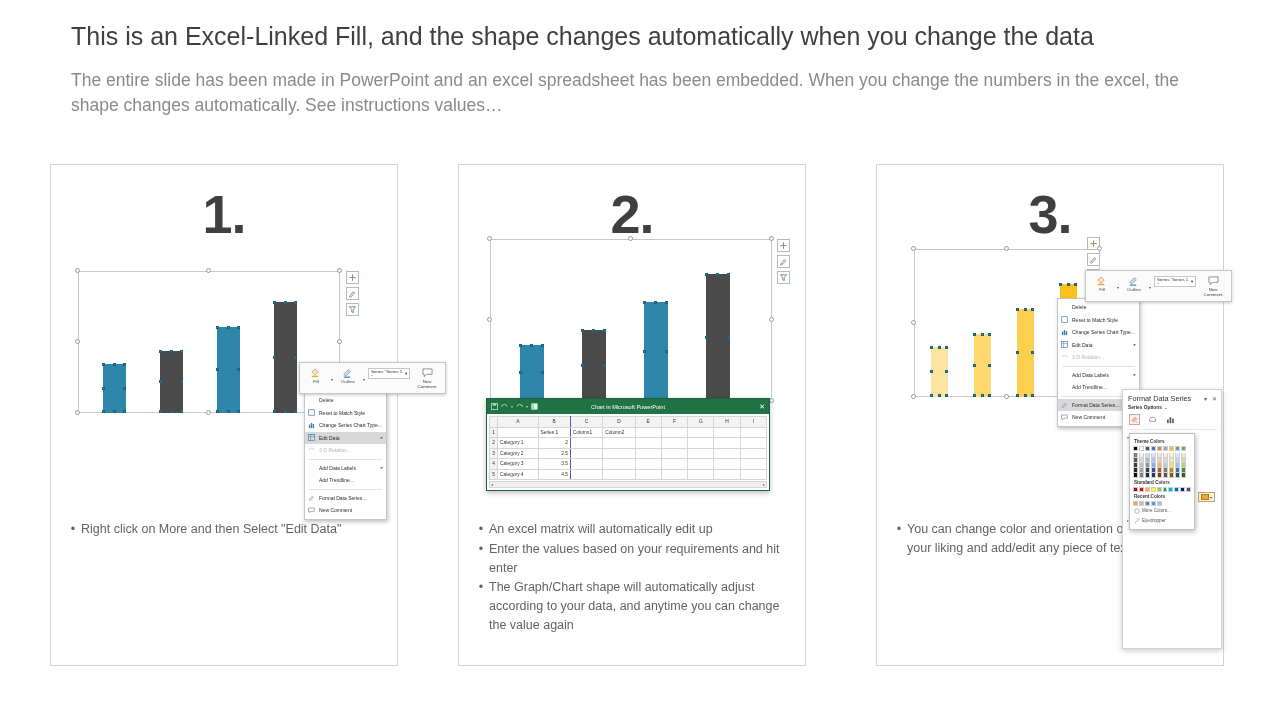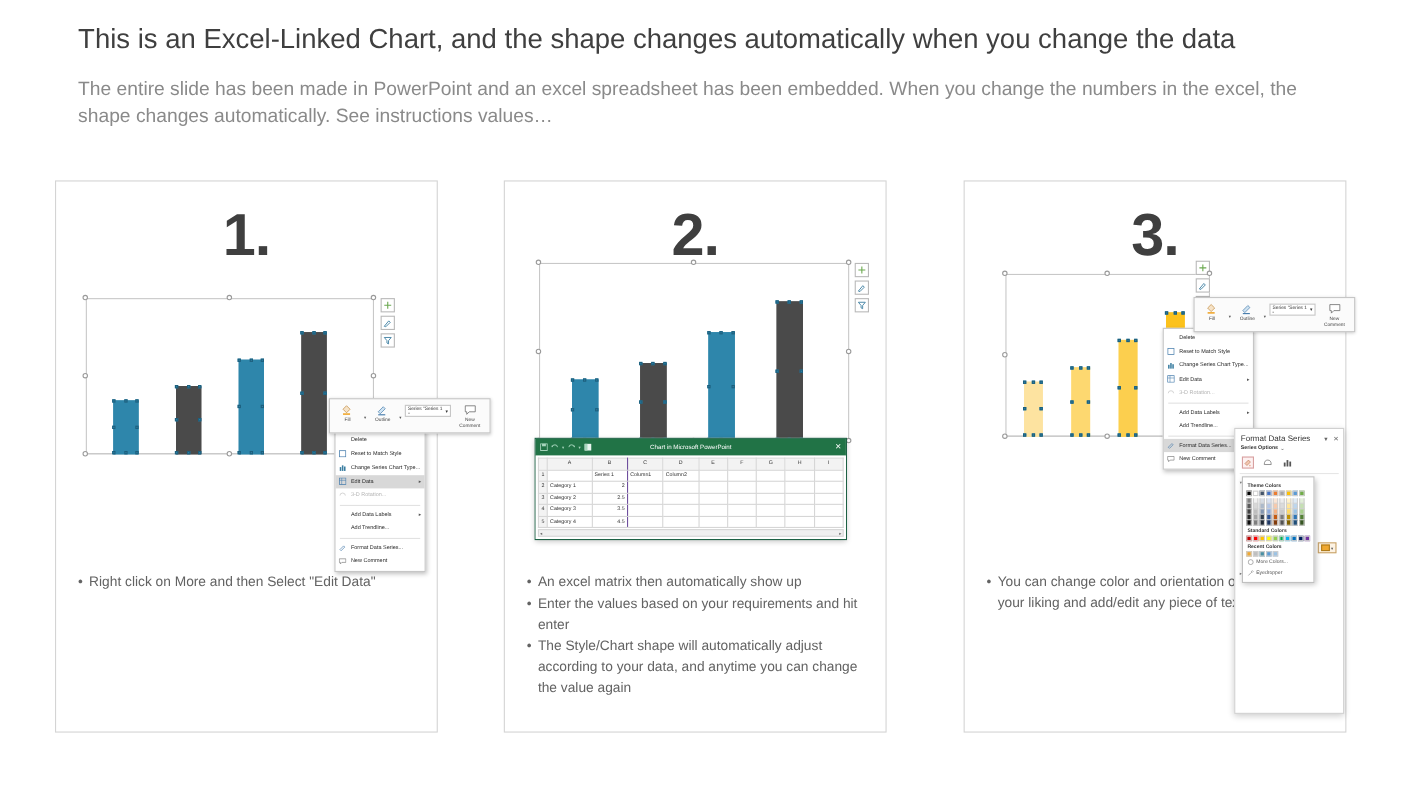--- a/index.html
+++ b/index.html
@@ -172,21 +172,21 @@
 
   
   .bullets{ position:absolute; left:14px; right:10px; }
   .blt{ display:flex; font-size:12.5px; color:#636363; line-height:1.5; margin-bottom:1px;}
   .blt .dot{ flex:0 0 16px; text-align:center; }
   .blt .txt{ flex:1; }
 </style>
 </head>
 <body>
 
-<div class="slide-title">This is an Excel-Linked Chart, and the shape changes automatically when you change the data</div>
+<div class="slide-title">This is an Excel-Linked Fill, and the shape changes automatically when you change the data</div>
 <div class="slide-subtitle">The entire slide has been made in PowerPoint and an excel spreadsheet has been embedded. When you change the numbers in the excel, the shape changes automatically. See instructions values…</div>
 
 <div class="panel" id="panel1">
   <div class="step-num">1.</div>
 
   <div class="chart-frame" id="p1-chart" style="left:27px; top:106px; width:262px; height:142px;">
     <div class="sel-border"></div>
     <div class="plot">
       <div class="axis-line"></div>
     <div class="bar" style="left: 25px; width: 23px; height: 49px; background: rgb(46, 134, 171); border: 1px solid rgb(46, 134, 171);">
@@ -572,29 +572,29 @@
       <div class="xl-scroll">
         <span class="xl-sbtn">◂</span>
         <span class="xl-sbtn">▸</span>
       </div>
     </div>
   </div>
 
   <div class="bullets" style="top:355px;">
       <div class="blt">
         <span class="dot">•</span>
-                   <span class="txt">An excel matrix then automatically show up</span>
+                   <span class="txt">An excel matrix will automatically edit up</span>
       </div>
       <div class="blt">
         <span class="dot">•</span>
                    <span class="txt">Enter the values based on your requirements and hit enter</span>
       </div>
       <div class="blt">
         <span class="dot">•</span>
-                   <span class="txt">The Style/Chart shape will automatically adjust according to your data, and anytime you can change the value again</span>
+                   <span class="txt">The Graph/Chart shape will automatically adjust according to your data, and anytime you can change the value again</span>
       </div>
     </div>
 </div>
 
 <div class="panel" id="panel3">
   <div class="step-num">3.</div>
 
   <div class="chart-frame" id="p3-chart" style="left:37px; top:84px; width:186px; height:148px;">
     <div class="sel-border"></div>
     <div class="plot">

